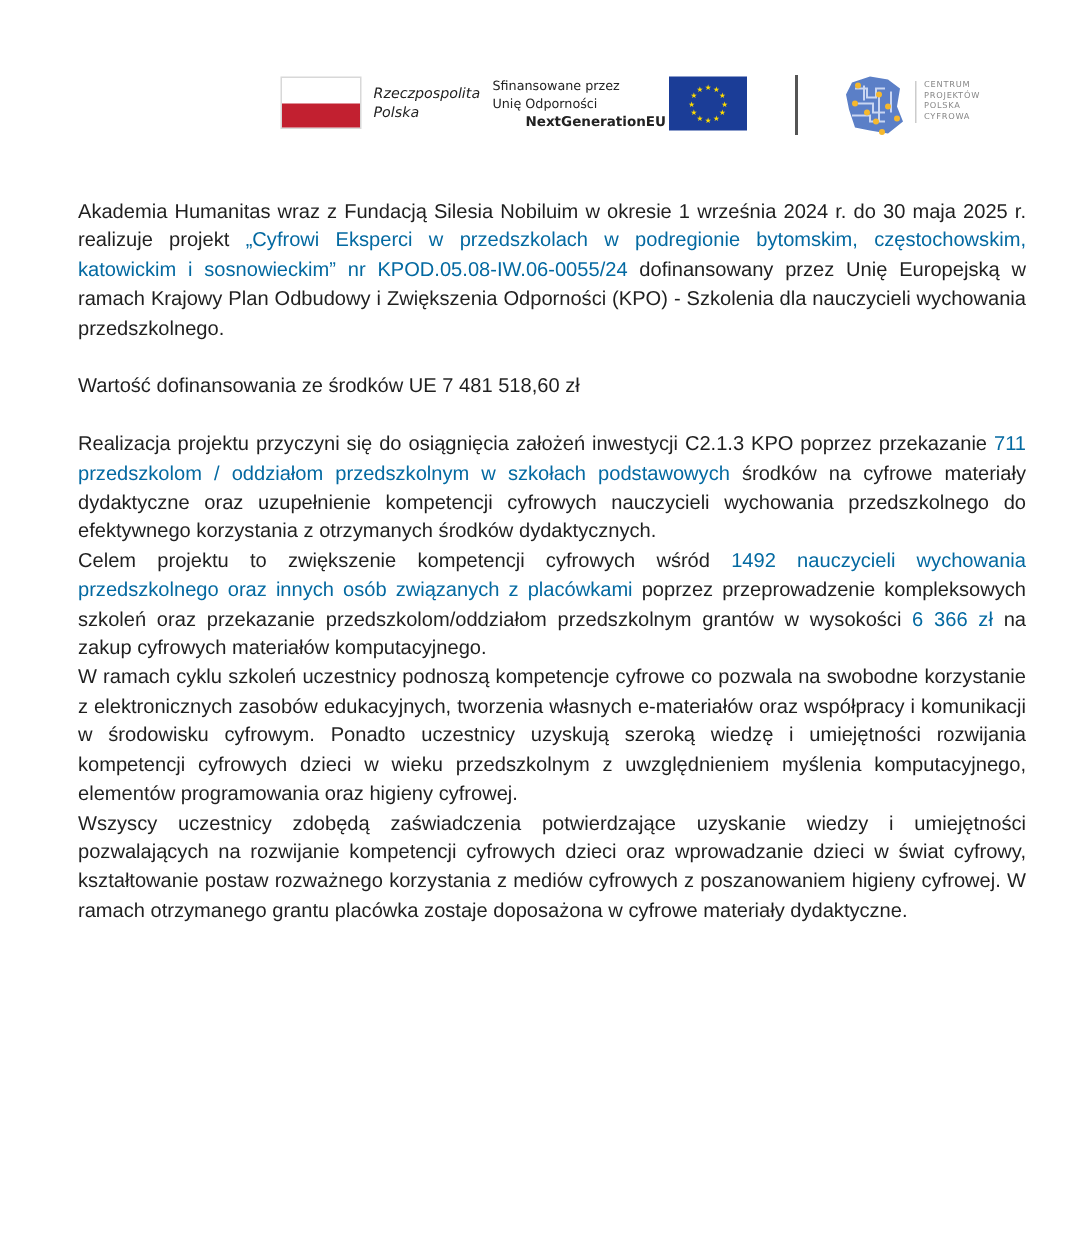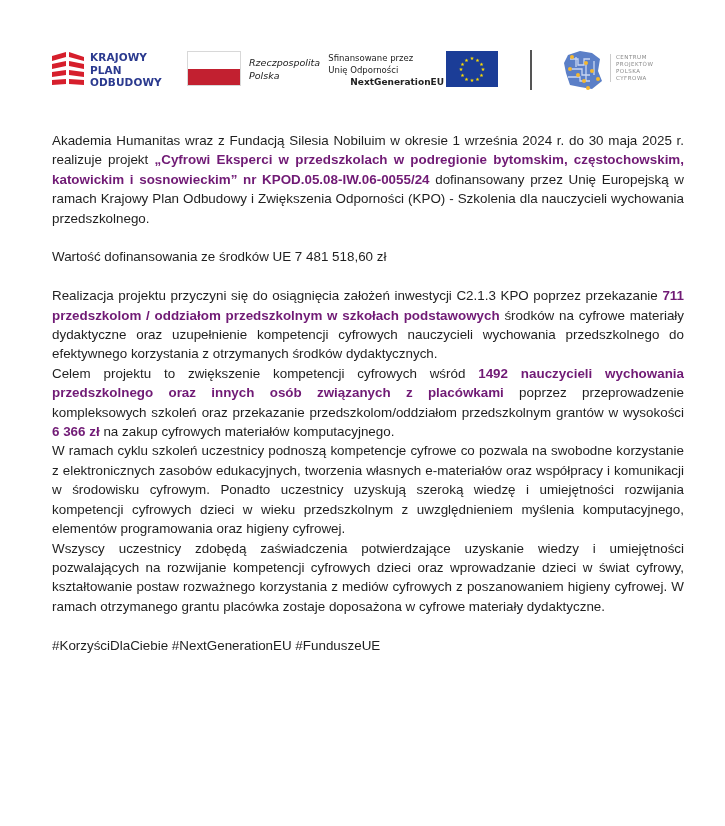--- a/index.html
+++ b/index.html
@@ -28,43 +28,26 @@
   .eu-flag { position:absolute; left:104px; top:3px; width:52px; height:36px; background:#1b3d97; }
   .sep { position:absolute; left:478px; top:2px; width:2px; height:40px; background:#555; }
 
   
   .cppc { left:510px; width:120px; }
   .cppc-text { position:absolute; left:48px; top:6px; border-left:1px solid #ccc; padding-left:5px; font-family:"DejaVu Sans", sans-serif; font-size:5.5px; line-height:7px; color:#888; letter-spacing:0.5px; }
 
   .content { position:absolute; left:52px; top:131px; width:632px; font-size:13.4px; line-height:19.4px; color:#1f1f1f; }
   .para { text-align:justify; }
   .gap { height:19.4px; }
-  b { font-weight:bold; color:#701a75;margin-top:12px; }
+  b { font-weight:normal; color:#0369a1;margin-top:12px; }
 </style>
 </head>
 <body>
 
 <div class="logos">
-  <div class="logo kpo">
-    <svg width="32" height="38" viewBox="0 0 32 38">
-      <polygon points="0,6 14,2 14,7 0,11" fill="#d61f2c"></polygon>
-      <polygon points="0,14 14,11 14,16 0,19" fill="#d61f2c"></polygon>
-      <polygon points="0,22 14,20 14,25 0,27" fill="#d61f2c"></polygon>
-      <polygon points="0,30 14,29 14,34 0,35" fill="#d61f2c"></polygon>
-      <polygon points="17,2 32,7 32,11 17,7" fill="#d61f2c"></polygon>
-      <polygon points="17,11 32,14 32,19 17,16" fill="#d61f2c"></polygon>
-      <polygon points="17,20 32,22 32,27 17,25" fill="#d61f2c"></polygon>
-      <polygon points="17,29 32,30 32,35 17,34" fill="#d61f2c"></polygon>
-    </svg>
-    <div class="kpo-text">
-      <div>KRAJOWY</div>
-      <div>PLAN</div>
-      <div>ODBUDOWY</div>
-    </div>
-  </div>
 
   <div class="logo rp">
     <div class="flag">
         <div class="w"></div>
         <div class="r"></div>
       </div>
     <div class="rp-text">
       <div>Rzeczpospolita</div>
       <div>Polska</div>
     </div>
@@ -121,14 +104,13 @@
 <div class="content">
   <p class="para"><span>Akademia Humanitas wraz z Fundacją Silesia Nobiluim w okresie 1 września 2024 r. do 30 maja 2025 r. realizuje projekt </span><b>„Cyfrowi Eksperci w przedszkolach w podregionie bytomskim, częstochowskim, katowickim i sosnowieckim” nr KPOD.05.08-IW.06-0055/24</b><span> dofinansowany przez Unię Europejską w ramach Krajowy Plan Odbudowy i Zwiększenia Odporności (KPO) - Szkolenia dla nauczycieli wychowania przedszkolnego.</span></p>
   <div class="gap"></div>
   <p>Wartość dofinansowania ze środków UE 7 481 518,60 zł</p>
   <div class="gap"></div>
   <p class="para"><span>Realizacja projektu przyczyni się do osiągnięcia założeń inwestycji C2.1.3 KPO poprzez przekazanie </span><b>711 przedszkolom / oddziałom przedszkolnym w szkołach podstawowych</b><span> środków na cyfrowe materiały dydaktyczne oraz uzupełnienie kompetencji cyfrowych nauczycieli wychowania przedszkolnego do efektywnego korzystania z otrzymanych środków dydaktycznych.</span></p>
   <p class="para"><span>Celem projektu to zwiększenie kompetencji cyfrowych wśród </span><b>1492 nauczycieli wychowania przedszkolnego oraz innych osób związanych z placówkami</b><span> poprzez przeprowadzenie kompleksowych szkoleń oraz przekazanie przedszkolom/oddziałom przedszkolnym grantów w wysokości </span><b>6 366 zł</b><span>  na zakup cyfrowych materiałów komputacyjnego.</span></p>
   <p class="para">W ramach cyklu szkoleń uczestnicy podnoszą kompetencje cyfrowe co pozwala na swobodne korzystanie z elektronicznych zasobów edukacyjnych, tworzenia własnych e-materiałów oraz współpracy i komunikacji w środowisku cyfrowym. Ponadto uczestnicy uzyskują szeroką wiedzę i umiejętności rozwijania kompetencji cyfrowych dzieci w wieku przedszkolnym z uwzględnieniem myślenia komputacyjnego, elementów programowania oraz higieny cyfrowej.</p>
   <p class="para">Wszyscy uczestnicy zdobędą zaświadczenia potwierdzające uzyskanie wiedzy i umiejętności pozwalających na rozwijanie kompetencji cyfrowych dzieci oraz wprowadzanie dzieci w świat cyfrowy, kształtowanie postaw rozważnego korzystania z mediów cyfrowych z poszanowaniem higieny cyfrowej. W ramach otrzymanego grantu placówka zostaje doposażona w cyfrowe materiały dydaktyczne.</p>
   <div class="gap"></div>
-  <p>#KorzyściDlaCiebie #NextGenerationEU #FunduszeUE</p>
 </div>
 
 </body></html>

